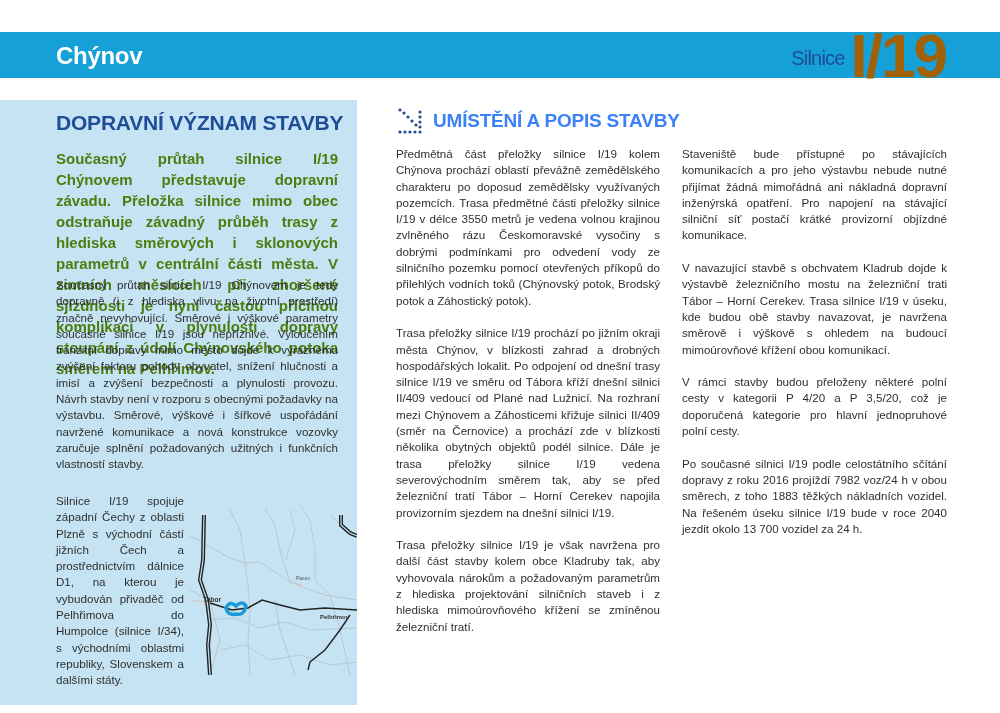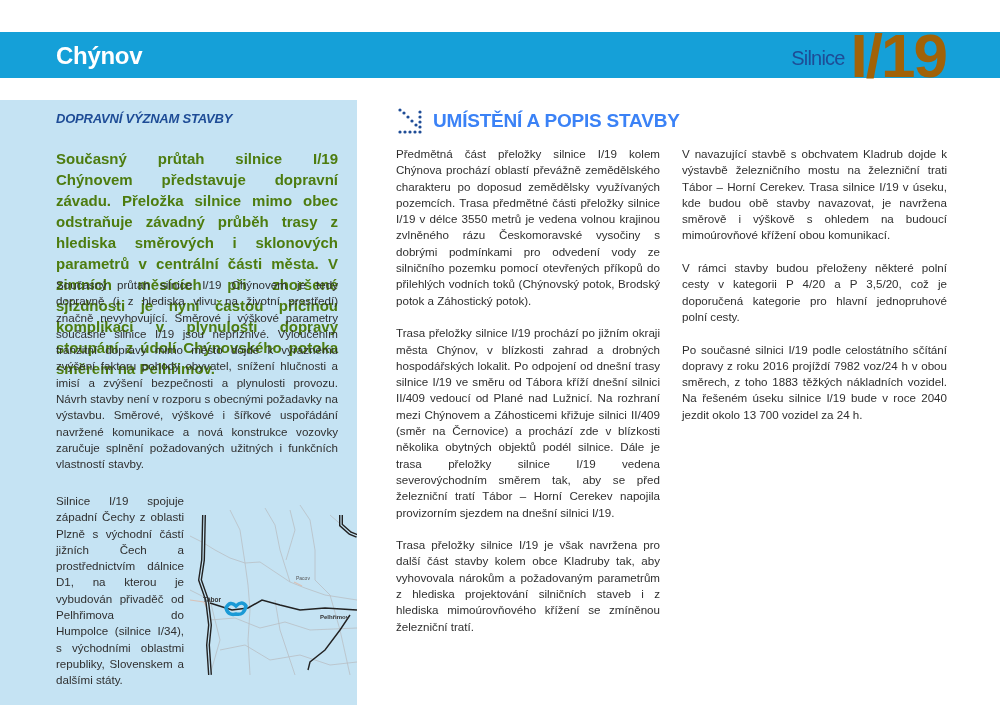--- a/index.html
+++ b/index.html
@@ -21,21 +21,21 @@
   .road-badge .number {
     font-size: 62px; font-weight: bold; color: #a16207; line-height: 52px; letter-spacing: -2px;
   }
 
   .left-panel {
     position: absolute; left: 0; top: 100px; width: 357px; height: 605px;
     background: #c5e3f3;
   }
   .left-heading {
     position: absolute; left: 56px; top: 111px;
-    font-size: 13px; font-weight: bold; color: #1e4c96; letter-spacing: -0.2px; font-style: italic;
+    font-size: 21px; font-weight: bold; color: #1e4c96; letter-spacing: -0.2px;
   }
   .lead {
     position: absolute; left: 56px; top: 148px; width: 282px;
     font-size: 15px; font-weight: bold; line-height: 21px; text-align: justify; color: #4d7c0f;
   }
   .para {
     font-size: 11.6px; line-height: 16.3px; text-align: justify; color: #2f2f2f;
   }
   .left-p1 { position: absolute; left: 56px; top: 277px; width: 282px; }
   .left-p2 { position: absolute; left: 56px; top: 493px; width: 128px; text-align: justify; }
@@ -124,16 +124,17 @@
   <span class="text">UMÍSTĚNÍ A POPIS STAVBY</span>
 </div>
 
 <div class="col-mid">
   <p class="para">Předmětná část přeložky silnice I/19 kolem Chýnova prochází oblastí převážně zemědělského charakteru po doposud zemědělsky využívaných pozemcích. Trasa předmětné části přeložky silnice I/19 v délce 3550 metrů je vedena volnou krajinou zvlněného rázu Českomoravské vysočiny s dobrými podmínkami pro odvedení vody ze silničního pozemku pomocí otevřených příkopů do přilehlých vodních toků (Chýnovský potok, Brodský potok a Záhostický potok).</p>
   <p class="para">Trasa přeložky silnice I/19 prochází po jižním okraji města Chýnov, v blízkosti zahrad a drobných hospodářských lokalit. Po odpojení od dnešní trasy silnice I/19 ve směru od Tábora kříží dnešní silnici II/409 vedoucí od Plané nad Lužnicí. Na rozhraní mezi Chýnovem a Záhosticemi křižuje silnici II/409 (směr na Černovice) a prochází zde v blízkosti několika obytných objektů podél silnice. Dále je trasa přeložky silnice I/19 vedena severovýchodním směrem tak, aby se před železniční tratí Tábor – Horní Cerekev napojila provizorním sjezdem na dnešní silnici I/19.</p>
   <p class="para">Trasa přeložky silnice I/19 je však navržena pro další část stavby kolem obce Kladruby tak, aby vyhovovala nárokům a požadovaným parametrům z hlediska projektování silničních staveb i z hlediska mimoúrovňového křížení se zmíněnou železniční tratí.</p>
 </div>
 
 <div class="col-right">
+  <p class="para">Staveniště bude přístupné po stávajících komunikacích a pro jeho výstavbu nebude nutné přijímat žádná mimořádná ani nákladná dopravní inženýrská opatření. Pro napojení na stávající silniční síť postačí krátké provizorní objízdné komunikace.</p>
   <p class="para">V navazující stavbě s obchvatem Kladrub dojde k výstavbě železničního mostu na železniční trati Tábor – Horní Cerekev. Trasa silnice I/19 v úseku, kde budou obě stavby navazovat, je navržena směrově i výškově s ohledem na budoucí mimoúrovňové křížení obou komunikací.</p>
   <p class="para">V rámci stavby budou přeloženy některé polní cesty v kategorii P 4/20 a P 3,5/20, což je doporučená kategorie pro hlavní jednopruhové polní cesty.</p>
   <p class="para">Po současné silnici I/19 podle celostátního sčítání dopravy z roku 2016 projíždí 7982 voz/24 h v obou směrech, z toho 1883 těžkých nákladních vozidel. Na řešeném úseku silnice I/19 bude v roce 2040 jezdit okolo 13 700 vozidel za 24 h.</p>
 </div>
 
 </body></html>

